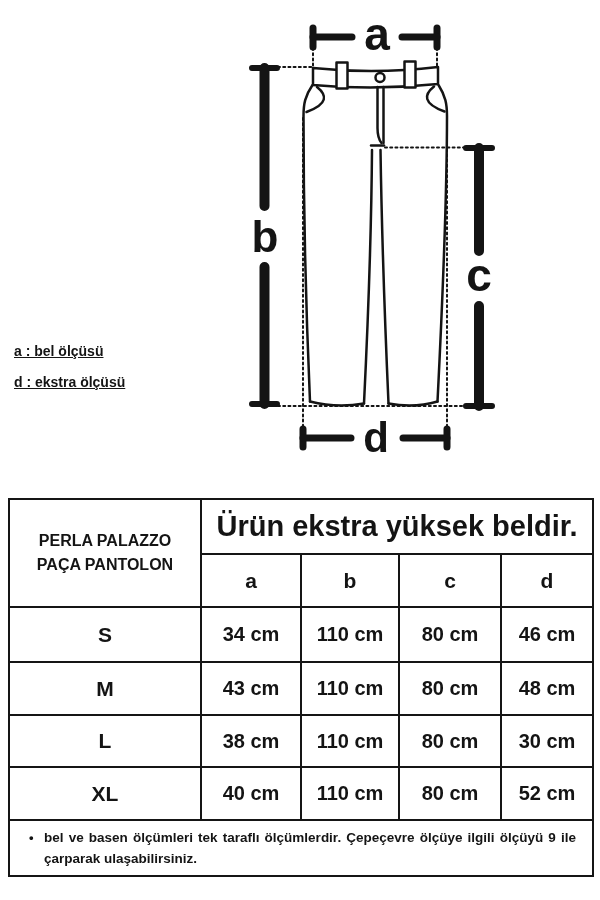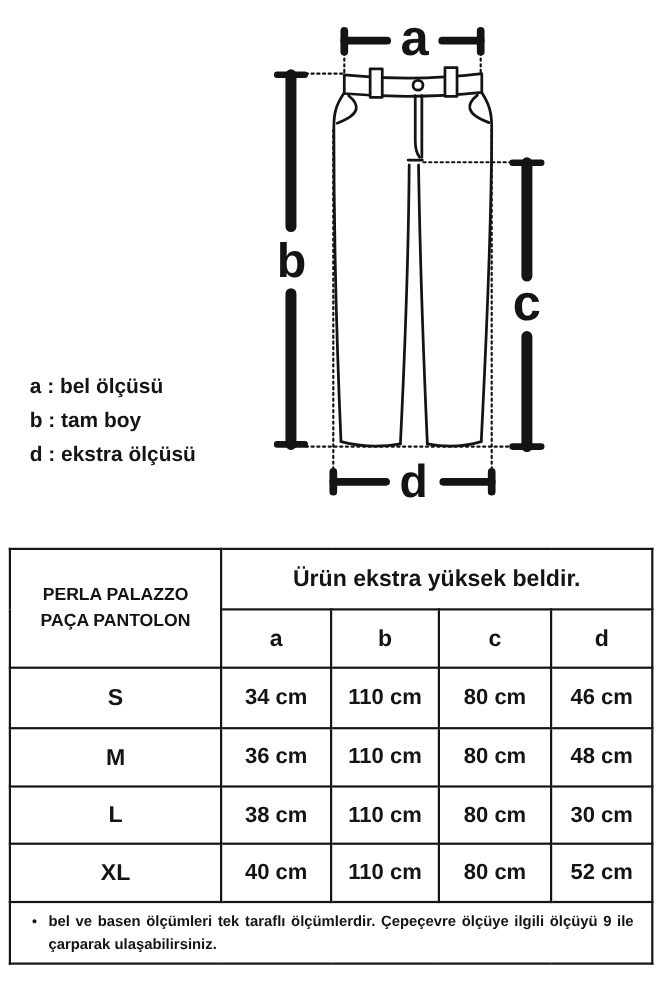--- a/index.html
+++ b/index.html
@@ -10,44 +10,45 @@
     color:#141414;
     position:relative;
     overflow:hidden;
   }
   .page{position:absolute;inset:0;}
 
   
   .diagram-svg{position:absolute;left:0;top:0;}
 
   .legend{
-    position:absolute;left:27px;top:336px;
-    font-size:19px;font-weight:700;line-height:31px;
+    position:absolute;left:14px;top:336px;
+    font-size:14px;font-weight:700;line-height:31px;
     white-space:nowrap;
+    text-decoration:underline;
   }
 
   
   table.size-table{
     position:absolute;left:8px;top:498px;
     width:584px;
     border-collapse:collapse;
     table-layout:fixed;
   }
   table.size-table td{
     border:2px solid #151515;
     text-align:center;
     vertical-align:middle;
     padding:0;
   }
   td.product-cell{
     font-size:16px;font-weight:700;line-height:24px;
   }
   td.fit-note-cell{
     height:53px;
-    font-size:21px;font-weight:700;margin-left:26px;
+    font-size:29px;font-weight:700;margin-left:26px;
   }
   td.col-header{
     height:51px;
     font-size:21px;font-weight:700;
   }
   td.size-cell{
     height:53px;
     font-size:21px;font-weight:700;
   }
   td.value-cell{
@@ -124,21 +125,20 @@
 
     <g stroke-width="7">
       <path d="M303 429 V447 M447 429 V447"></path>
       <path d="M303 438 H351 M403 438 H447"></path>
       <text x="376" y="452" text-anchor="middle" stroke="none" fill="#141414" font-size="42" font-weight="bold">d</text>
     </g>
   </svg>
 
   <div class="legend">
     <div>a : bel ölçüsü</div>
-    <div>b : tam boy</div>
     <div>d : ekstra ölçüsü</div>
   </div>
 
   <table class="size-table">
     <colgroup>
       <col style="width:192px">
         <col style="width:100px">
         <col style="width:98px">
         <col style="width:102px">
         <col style="width:92px">
@@ -159,21 +159,21 @@
       </tr>
       <tr>
         <td class="size-cell" style="height:53px">S</td>
         <td class="value-cell">34 cm</td>
         <td class="value-cell">110 cm</td>
         <td class="value-cell">80 cm</td>
         <td class="value-cell">46 cm</td>
       </tr>
       <tr>
         <td class="size-cell" style="height:51px">M</td>
-        <td class="value-cell">36 cm</td>
+        <td class="value-cell">43 cm</td>
         <td class="value-cell">110 cm</td>
         <td class="value-cell">80 cm</td>
         <td class="value-cell">48 cm</td>
       </tr>
       <tr>
         <td class="size-cell" style="height:50px">L</td>
         <td class="value-cell">38 cm</td>
         <td class="value-cell">110 cm</td>
         <td class="value-cell">80 cm</td>
         <td class="value-cell">30 cm</td>

